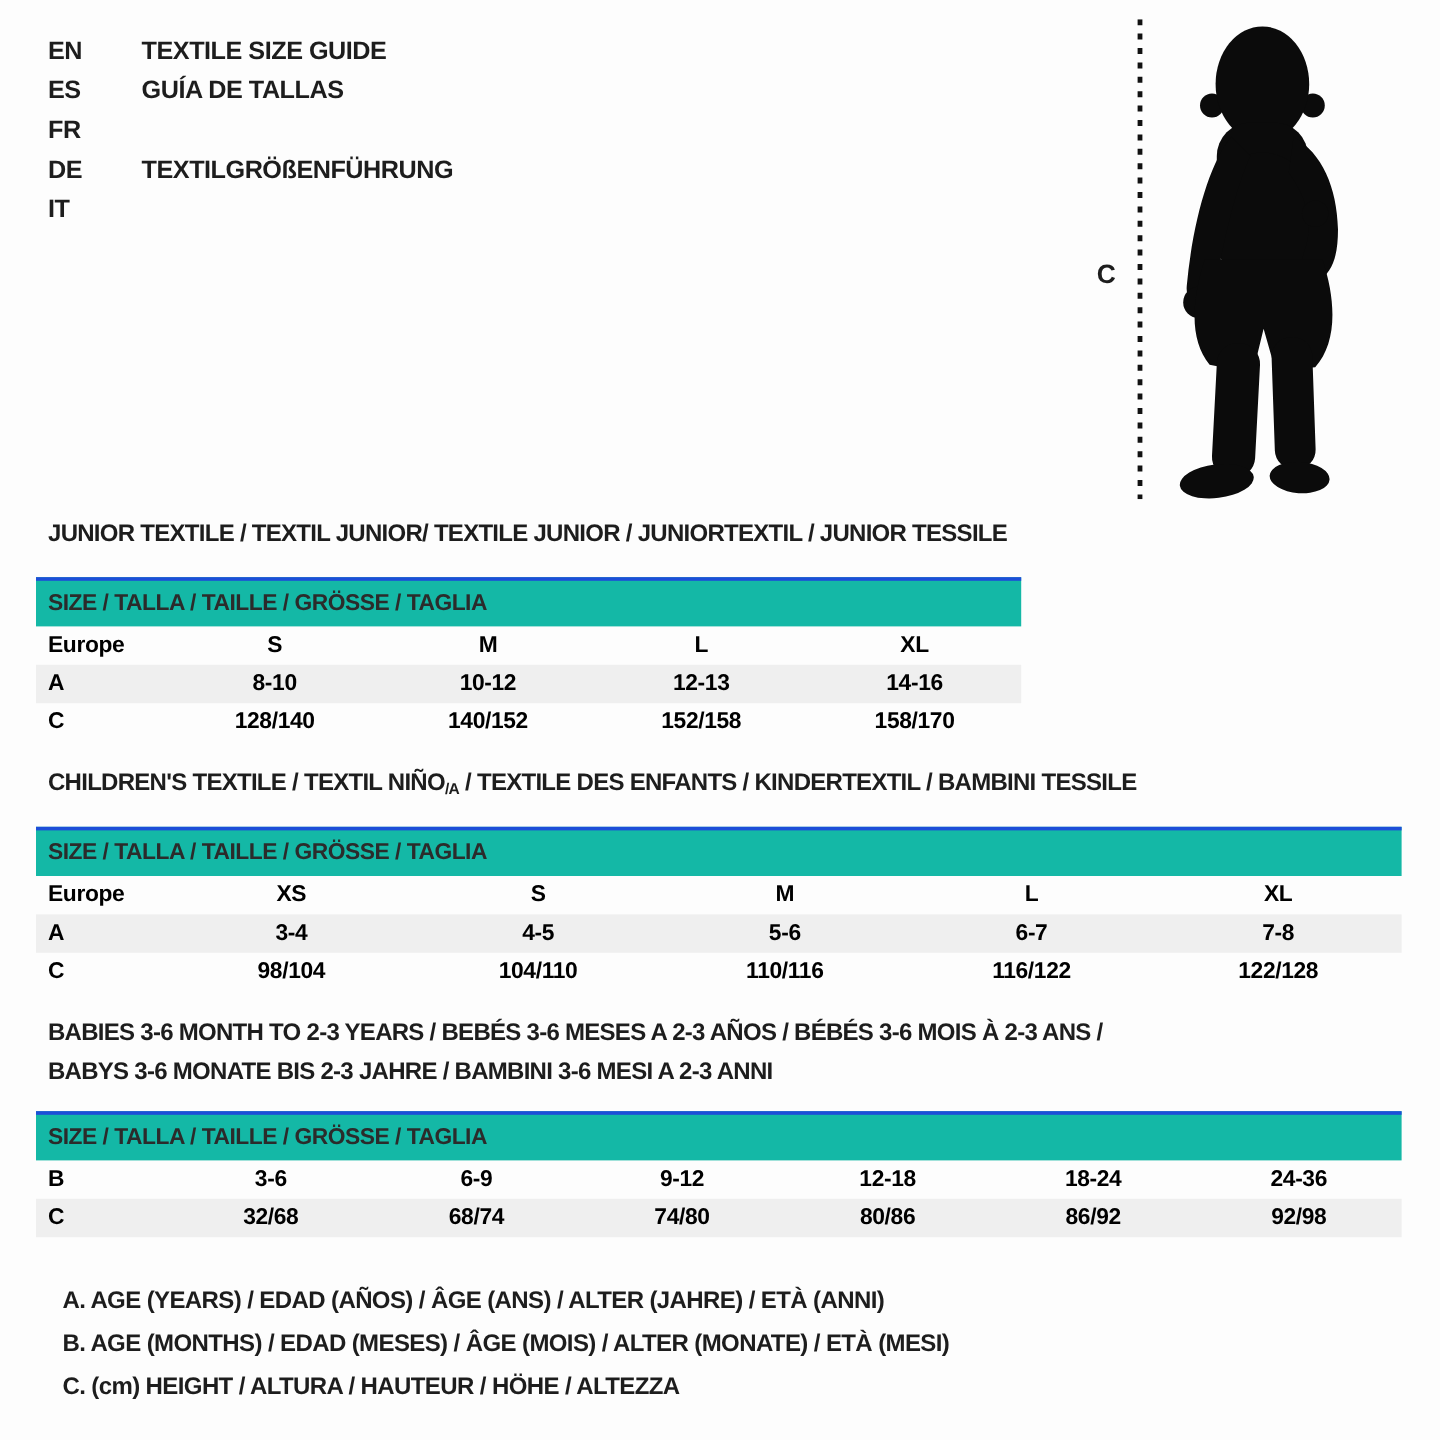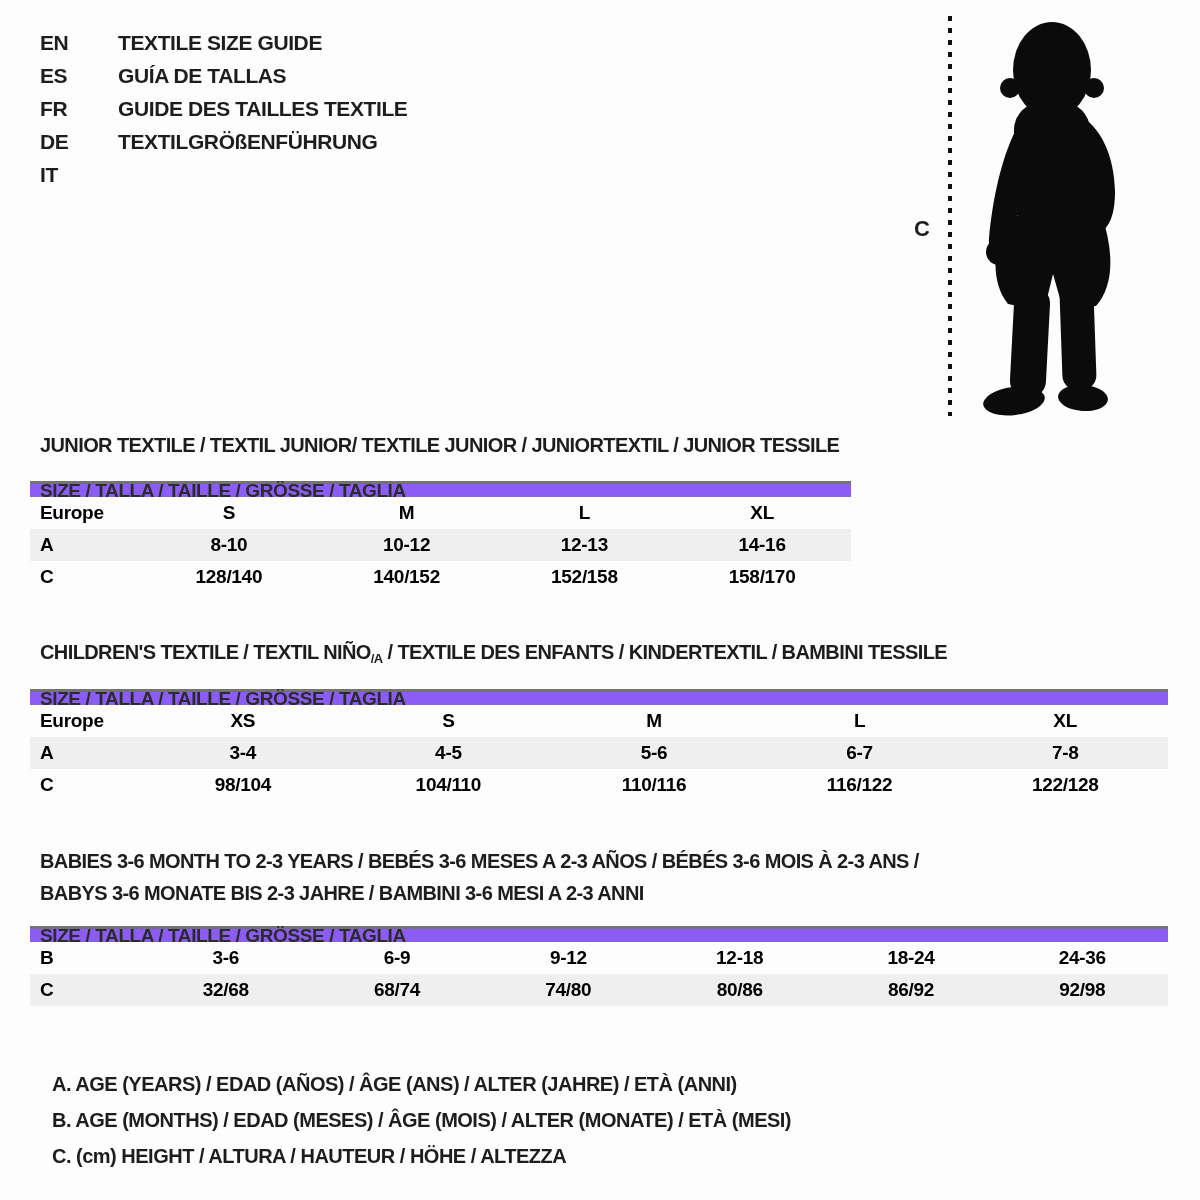--- a/index.html
+++ b/index.html
@@ -25,21 +25,21 @@
 
   
   .sec-title { font-size:20px; font-weight:700; letter-spacing:-0.6px; white-space:nowrap; }
   .title-sub { font-size:13px; vertical-align:-4px; font-weight:700; }
 
   
   .tbl { left:30px; }
   .tbl-1 { width:821px; }
   .tbl-w { width:1138px; }
   .band {
-    height:16px; background:#8b5cf6; border-top:3px solid #737373;
+    height:41px; background:#14b8a6; border-top:3px solid #1d4ed8;
     display:flex; align-items:center; padding-left:10px;
     font-size:19px; font-weight:700; color:#2b2b2b; letter-spacing:-0.4px;
   }
   .row { display:flex; height:32px; align-items:center; }
   .row.alt { background:#efefef; }
   .cell {
     flex:1; text-align:center; font-size:19px; font-weight:700;
     color:#000000; letter-spacing:-0.3px; white-space:nowrap;
   }
   .cell.lbl { flex:0 0 110px; text-align:left; padding-left:10px; }
@@ -55,21 +55,20 @@
   <div class="lang-row">
     <span class="lang-code">EN</span>
     <span>TEXTILE SIZE GUIDE</span>
   </div>
   <div class="lang-row">
     <span class="lang-code">ES</span>
     <span>GUÍA DE TALLAS</span>
   </div>
   <div class="lang-row">
     <span class="lang-code">FR</span>
-    <span>GUIDE DES TAILLES TEXTILE</span>
   </div>
   <div class="lang-row">
     <span class="lang-code">DE</span>
     <span>TEXTILGRÖßENFÜHRUNG</span>
   </div>
   <div class="lang-row">
     <span class="lang-code">IT</span>
   </div>
 </div>
 

